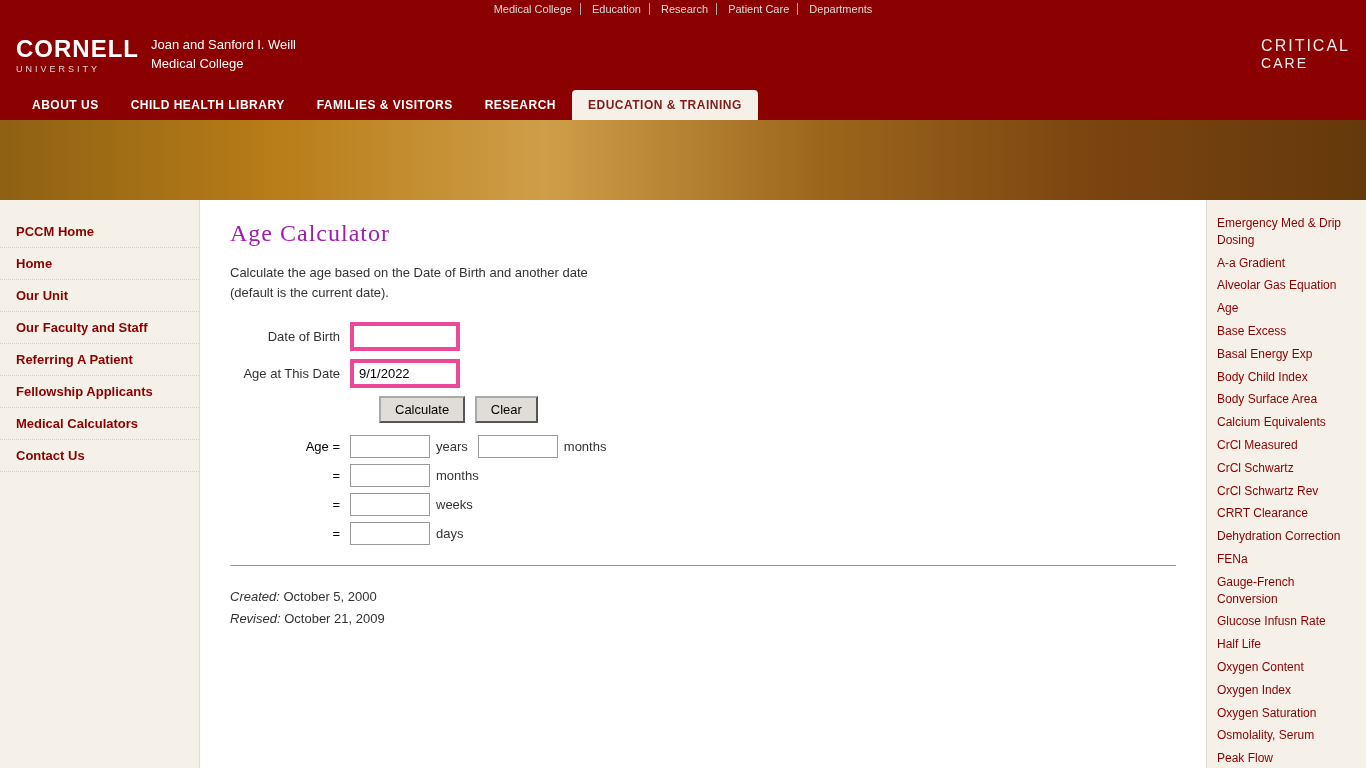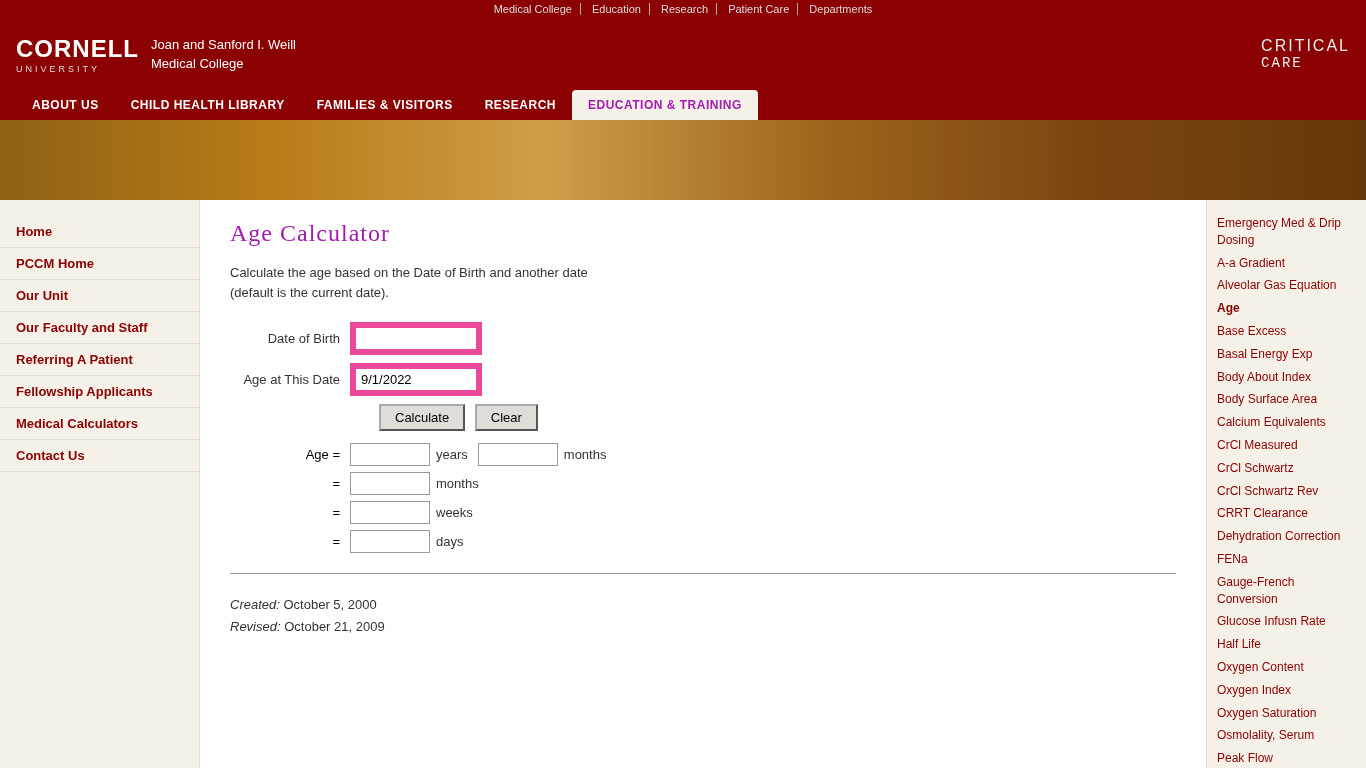--- a/index.html
+++ b/index.html
@@ -76,40 +76,39 @@
     #header-right .pediatrics {
       font-size: 36px;
       font-weight: bold;
       color: white;
       letter-spacing: 1px;
     }
     #header-right .brand-line {
       display: flex;
       align-items: flex-end;
       gap: 11px;
-      font-family: Liberation Mono, monospace;
     }
 
     
     #nav {
       background: #8b0000;
       display: flex;
       padding: 0 16px;
     }
     .nav-item {
       padding: 8px 16px;
       font-size: 12px;
       color: white;
       cursor: pointer;
       border-radius: 4px 4px 0 0;
       text-transform: uppercase;
       font-weight: bold;
       letter-spacing: 0.5px;
     }
-    .nav-item.active { background: #f5f0e8; color: #a21caf; }
+    .nav-item.active { background: #f5f0e8; color: #7f1d1d; }
 
     
     #banner {
       height: 80px;
       background: linear-gradient(to right, #8b6914, #c8901a, #e8c060, #a07020, #704010, #503008);
       position: relative;
       overflow: hidden;
     }
     #banner-overlay {
       position: absolute;
@@ -173,24 +172,24 @@
       margin-bottom: 8px;
     }
     .form-label {
       width: 120px;
       text-align: right;
       padding-right: 10px;
       font-size: 13px;
       color: #333;
     }
     .form-input {
-      border: 6px solid #ec4899;
+      border: 4px solid #ec4899;
       padding: 3px 5px;
       font-size: 13px;
-      width: 132px;
+      width: 110px;
     }
     .button-row {
       margin-left: 130px;
       margin-bottom: 12px;
       padding-left: 19px;
     }
     .calc-btn {
       background: #e0ddd8;
       border: 2px outset #aaa;
       padding: 4px 14px;
@@ -260,21 +259,21 @@
     }
     .right-link {
       display: block;
       font-size: 12px;
       color: #8b0000;
       text-decoration: none;
       padding: 3px 0;
       line-height: 1.4;
       cursor: pointer;
     }
-    .right-link.active { font-weight: bold; }
+    .right-link.active { font-weight: normal; }
   </style>
 </head>
 <body>
 
 <div id="top-bar">
   <a>Medical College</a>
   <a>Education</a>
   <a>Research</a>
   <a>Patient Care</a>
   <a>Departments</a>
@@ -307,22 +306,22 @@
   <div class="nav-item active">Education &amp; Training</div>
 </div>
 
 <div id="banner">
   <div id="banner-overlay"></div>
 </div>
 
 <div id="main-layout">
 
   <div id="sidebar">
+    <a class="sidebar-item">PCCM Home</a>
     <a class="sidebar-item">Home</a>
-    <a class="sidebar-item">PCCM Home</a>
     <a class="sidebar-item">Our Unit</a>
     <a class="sidebar-item">Our Faculty and Staff</a>
     <a class="sidebar-item">Referring A Patient</a>
     <a class="sidebar-item">Fellowship Applicants</a>
     <a class="sidebar-item">Medical Calculators</a>
     <a class="sidebar-item">Contact Us</a>
   </div>
 
   <div id="content">
     <h1 id="page-title">Age  Calculator</h1>
@@ -387,21 +386,21 @@
     </p>
   </div>
 
   <div id="right-sidebar">
     <a class="right-link">Emergency Med &amp; Drip Dosing</a>
     <a class="right-link">A-a Gradient</a>
     <a class="right-link">Alveolar Gas Equation</a>
     <a class="right-link active">Age</a>
     <a class="right-link">Base Excess</a>
     <a class="right-link">Basal Energy Exp</a>
-    <a class="right-link">Body About Index</a>
+    <a class="right-link">Body Child Index</a>
     <a class="right-link">Body Surface Area</a>
     <a class="right-link">Calcium Equivalents</a>
     <a class="right-link">CrCl Measured</a>
     <a class="right-link">CrCl Schwartz</a>
     <a class="right-link">CrCl Schwartz Rev</a>
     <a class="right-link">CRRT Clearance</a>
     <a class="right-link">Dehydration Correction</a>
     <a class="right-link">FENa</a>
     <a class="right-link">Gauge-French Conversion</a>
     <a class="right-link">Glucose Infusn Rate</a>

